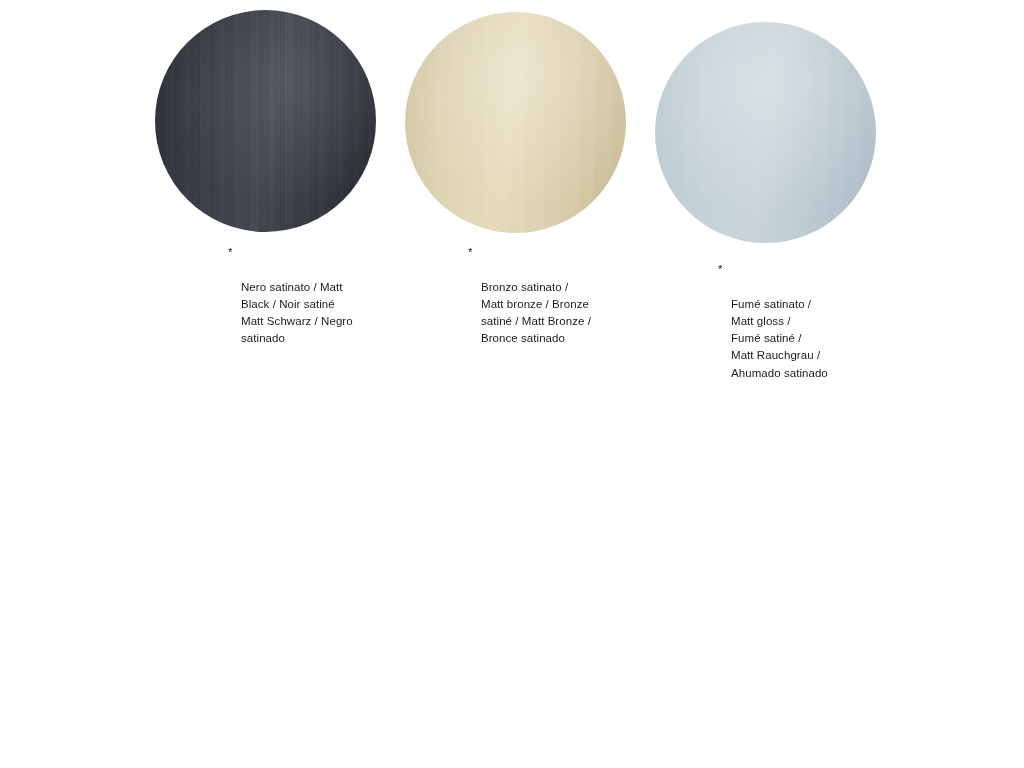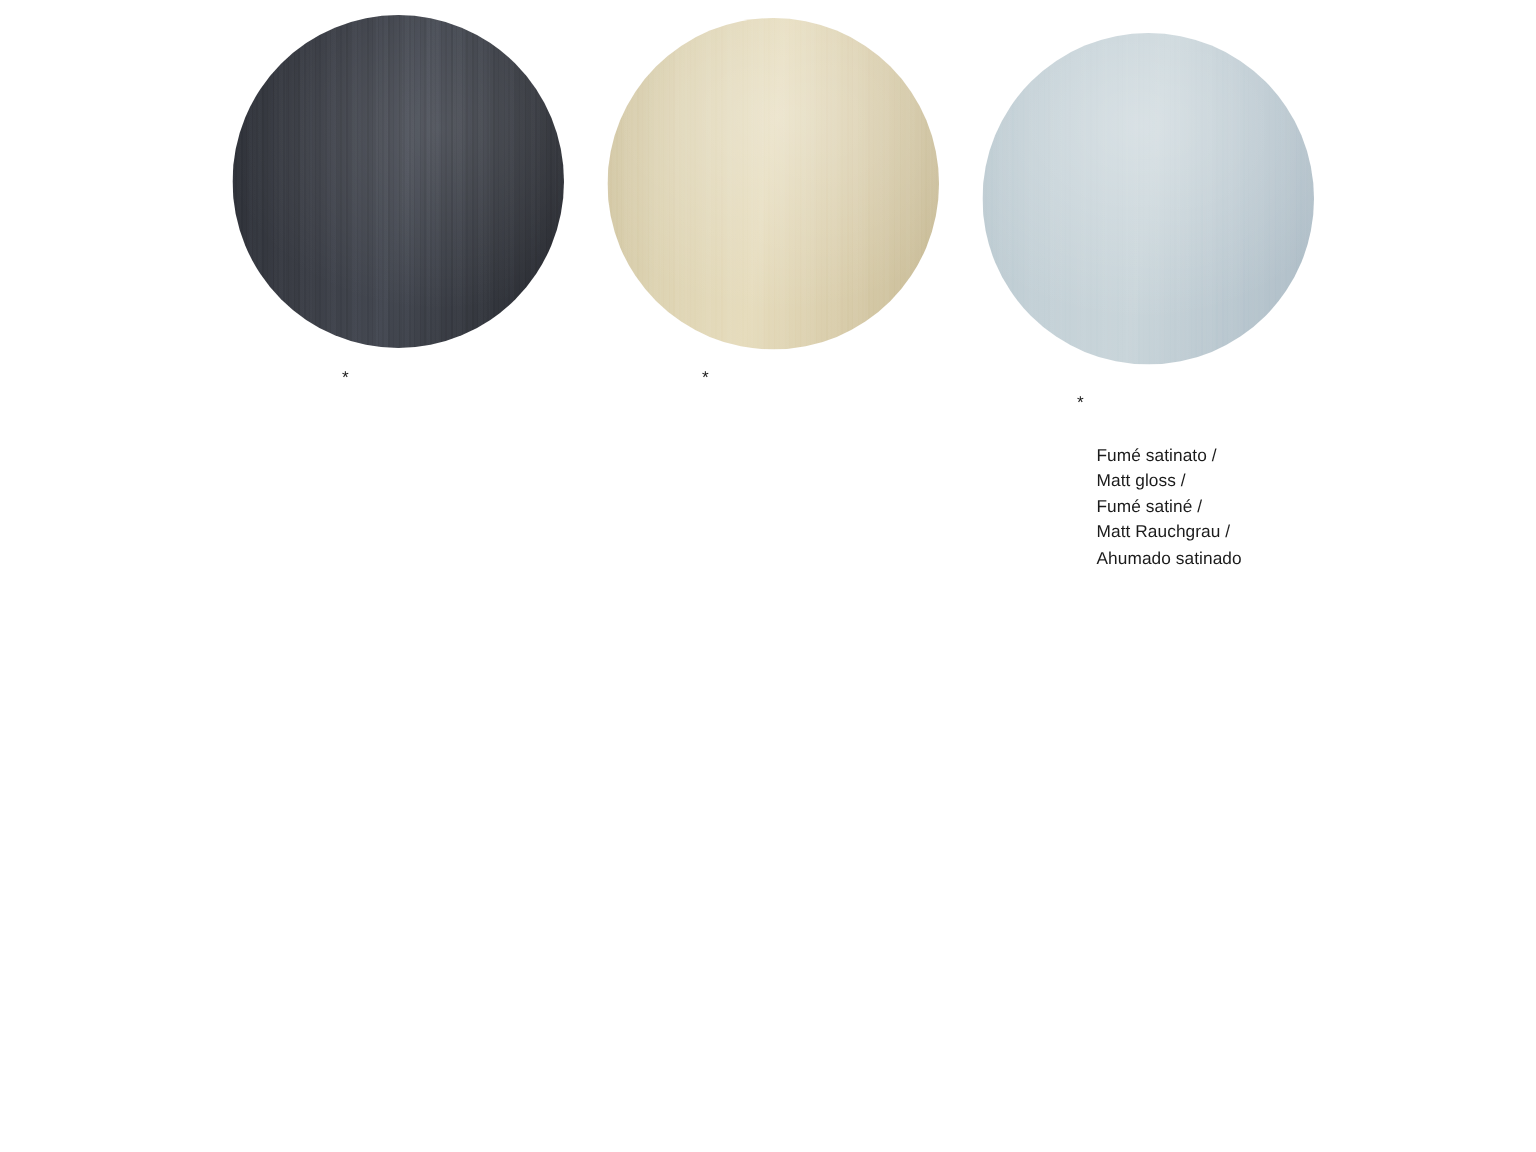--- a/index.html
+++ b/index.html
@@ -137,31 +137,39 @@
 <div class="board">
 
   <div class="swatch-item" style="left:0;top:0;width:420px;height:330px;">
     <div class="disc fill-black" style="left:155px;top:10px;width:221px;height:222px;">
       <div class="tex">
         <div class="grain"></div>
       </div>
     </div>
     <div class="caption has-star" style="left:228px;top:244px;width:150px;">
       <span class="star">*</span>
+      <span class="body">Nero satinato / Matt
+Black / Noir satiné
+Matt Schwarz / Negro
+satinado</span>
     </div>
   </div>
 
   <div class="swatch-item" style="left:390px;top:0;width:260px;height:330px;">
     <div class="disc fill-bronze" style="left:15px;top:12px;width:221px;height:221px;">
       <div class="tex">
         <div class="grain soft"></div>
       </div>
     </div>
     <div class="caption has-star" style="left:78px;top:244px;width:155px;">
       <span class="star">*</span>
+      <span class="body">Bronzo satinato /
+Matt bronze / Bronze
+satiné / Matt Bronze /
+Bronce satinado</span>
     </div>
   </div>
 
   <div class="swatch-item" style="left:640px;top:0;width:280px;height:350px;">
     <div class="disc fill-smoked" style="left:15px;top:22px;width:221px;height:221px;">
       <div class="tex">
         <div class="grain faint"></div>
       </div>
     </div>
     <div class="caption has-star" style="left:78px;top:261px;width:160px;">

